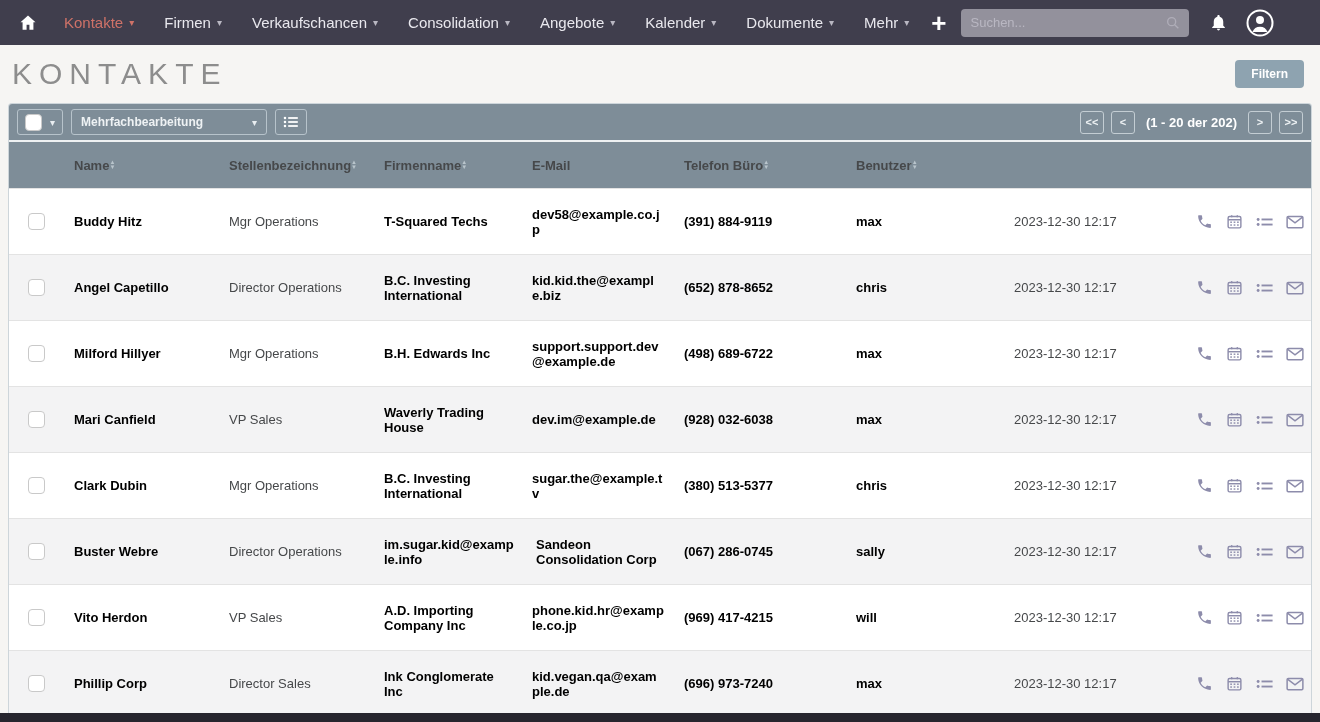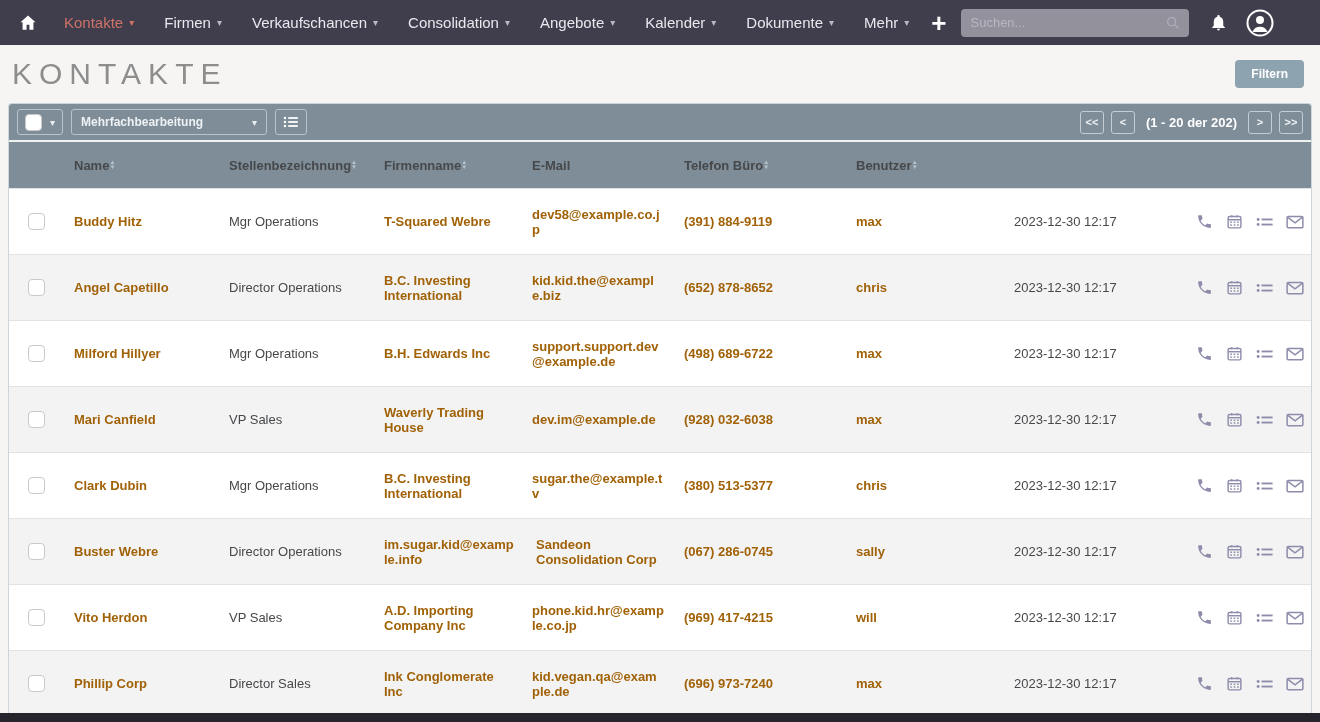--- a/index.html
+++ b/index.html
@@ -56,21 +56,21 @@
   .cell { padding:6px 10px 6px 10px; font-size:13px; color:#46484a; }
   .col-check { width:55px; flex:none; display:flex; justify-content:center; }
   .col-name  { width:155px; flex:none; }
   .col-title { width:155px; flex:none; }
   .col-company { width:148px; flex:none; }
   .col-email { width:152px; flex:none; word-break:break-all; }
   .col-phone { width:172px; flex:none; }
   .col-user  { width:158px; flex:none; }
   .col-date  { width:182px; flex:none; }
   .col-actions { flex:1; display:flex; justify-content:flex-end; gap:13px; padding-right:16px; align-items:center; }
-  .link { color:#a16207; font-weight:bold; cursor:pointer; }
+  .link { color:#000000; font-weight:bold; cursor:pointer; }
   .act-icon { cursor:pointer; display:flex; }
 
   .bottom-bar { position:fixed; left:0; bottom:0; width:1320px; height:9px; background:#26252e; }
 </style>
 </head>
 <body>
 
 <div class="topnav">
   <span class="home-btn">
     <svg width="20" height="20" viewBox="0 0 24 24">
@@ -211,21 +211,21 @@
       </div>
       <div class="cell col-actions"></div>
     </div>
   <div id="tbody">
       <div class="row">
         <div class="cell col-check">
           <span class="cbx"></span>
         </div>
         <div class="cell col-name"><span class="link">Buddy Hitz</span></div>
         <div class="cell col-title">Mgr Operations</div>
-        <div class="cell col-company"><span class="link">T-Squared Webre</span></div>
+        <div class="cell col-company"><span class="link">T-Squared Techs</span></div>
         <div class="cell col-email"><span class="link">dev58@example.co.jp</span></div>
         <div class="cell col-phone"><span class="link">(391) 884-9119</span></div>
         <div class="cell col-user"><span class="link">max</span></div>
         <div class="cell col-date">2023-12-30 12:17</div>
         <div class="cell col-actions">
           <span class="act-icon">
             <svg width="17" height="17" viewBox="0 0 24 24">
               <path fill="#8d8cab" d="M6.6 10.8c1.5 2.9 3.7 5.1 6.6 6.6l2.2-2.2c.3-.3.7-.4 1-.2 1.1.4 2.3.6 3.6.6.6 0 1 .4 1 1V20c0 .6-.4 1-1 1C10.6 21 3 13.4 3 4c0-.6.4-1 1-1h3.5c.6 0 1 .4 1 1 0 1.2.2 2.4.6 3.6.1.3 0 .7-.2 1l-2.3 2.2z"></path>
             </svg>
           </span>

